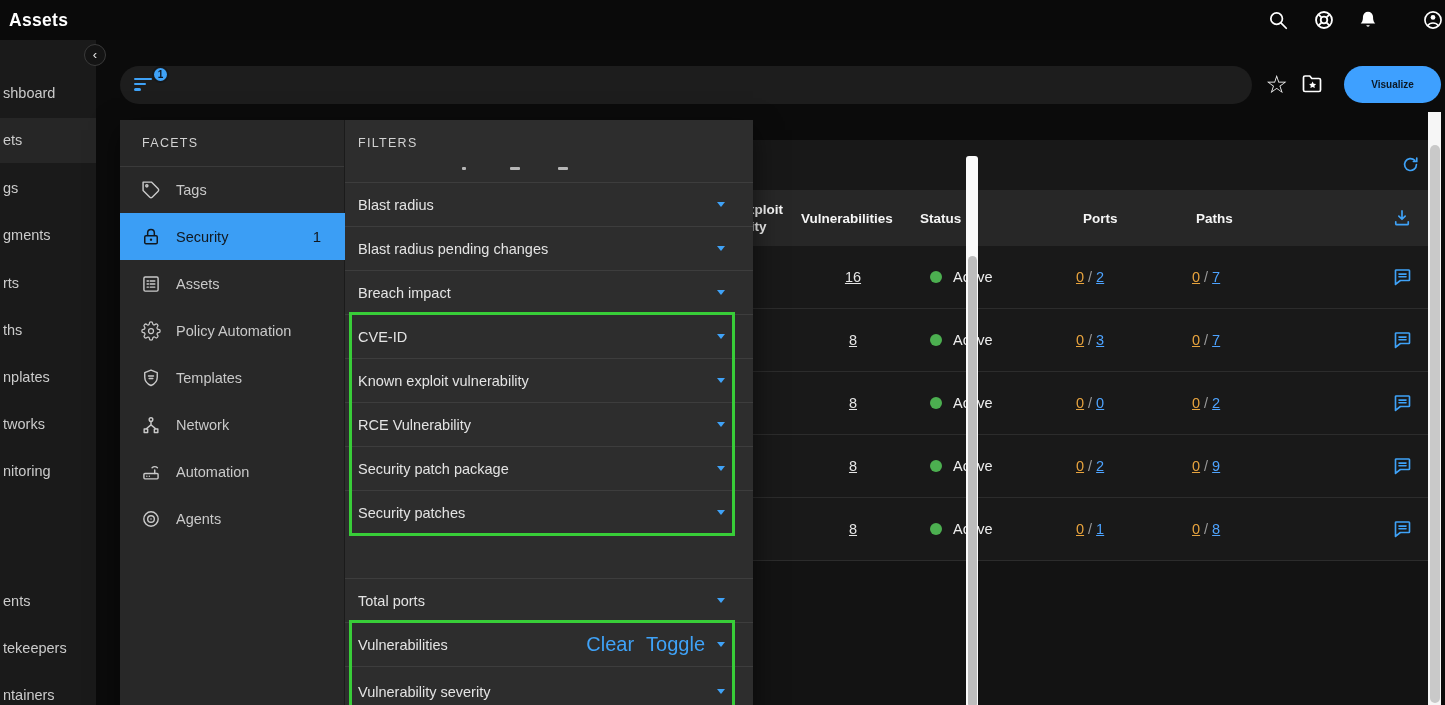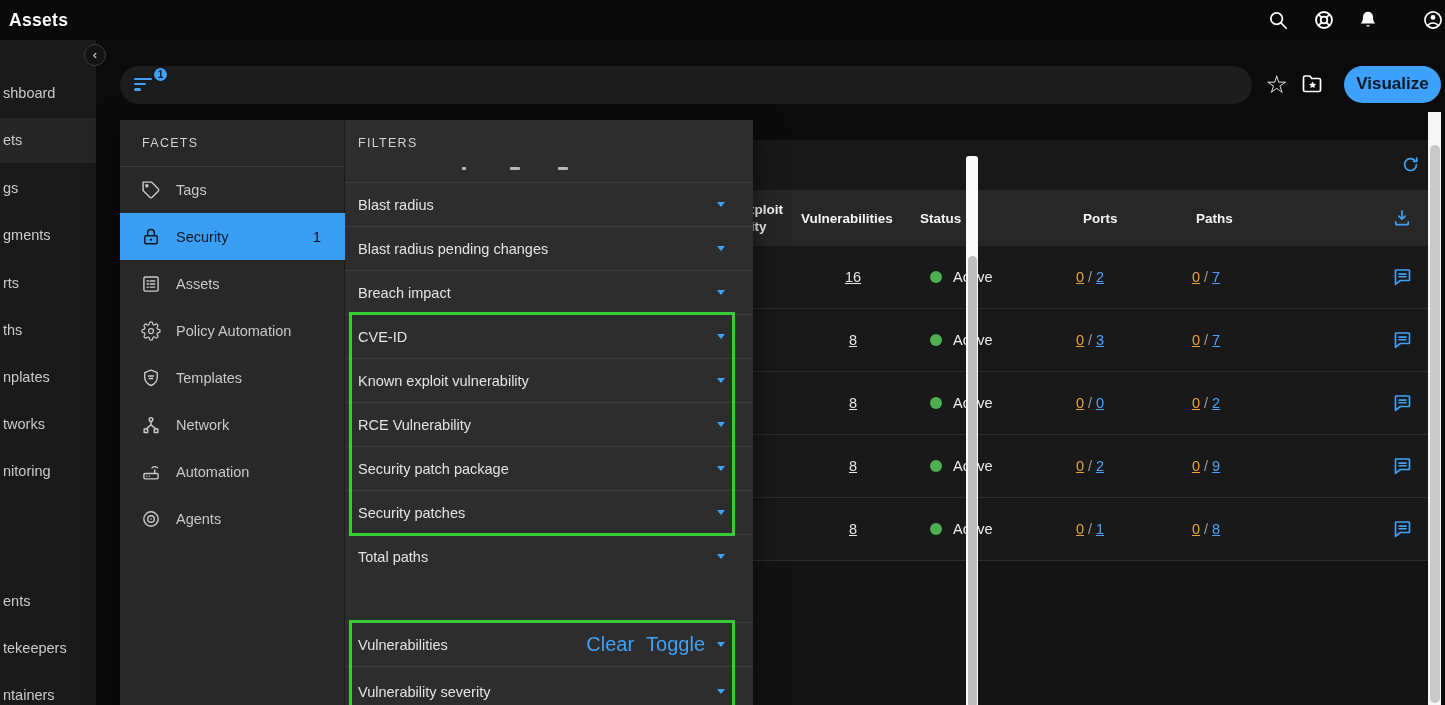--- a/index.html
+++ b/index.html
@@ -38,21 +38,21 @@
   .chip { margin-left:14px; display:inline-flex; align-items:center; gap:9px; height:27px; padding:0 6px 0 12px;
           border:1px solid #6e6e6e; border-radius:14px; color:#f0f0f0; font-size:13.5px; cursor:pointer; }
   .chip-x { width:15px; height:15px; border-radius:50%; background:#767676; color:#1d1d1d; font-size:11px;
             line-height:15px; text-align:center; font-weight:700; cursor:pointer; }
 
   .bar-actions { position:absolute; right:4px; top:22px; height:44px; display:flex; align-items:center; z-index:30; }
   .star-ic { color:#fff; font-size:25px; line-height:25px; margin-right:12px; cursor:pointer; }
   .folder-ic { width:24px; height:24px; color:#fff; margin-right:20px; cursor:pointer; }
   .folder-ic svg { width:24px; height:24px; }
   .visualize-btn { width:97px; height:37px; border-radius:18.5px; background:#3EA0FF; color:#0b1826;
-                   font-size:17px; font-weight:700; border:none; cursor:pointer; font-family:inherit; }
+                   font-size:10px; font-weight:700; border:none; cursor:pointer; font-family:inherit; }
 
   
   .tbl-toolbar { position:absolute; left:24px; top:100px; right:17px; height:50px; background:#181818; }
   .refresh-ic { position:absolute; left:1281px; top:15px; width:19px; height:19px; color:#3FA2F7; cursor:pointer; }
   .refresh-ic svg { width:19px; height:19px; }
 
   .thead { position:absolute; left:24px; top:150px; right:17px; height:56px; background:#272727; color:#f5f5f5; }
   .thead > * { position:absolute; top:50%; transform:translateY(-50%); font-size:13.5px; font-weight:700; }
   .h-clip { left:627px; line-height:16.5px; }
   .h-vuln { left:681px; } .h-status { left:800px; } .h-ports { left:963px; } .h-paths { left:1076px; }
@@ -479,22 +479,22 @@
         <div class="filter-row" style="top:326px">
           <span class="flabel">Security patch package</span>
             <span class="spacer"></span>
           <span class="caret"></span>
         </div>
         <div class="filter-row" style="top:370px">
           <span class="flabel">Security patches</span>
             <span class="spacer"></span>
           <span class="caret"></span>
         </div>
-        <div class="filter-row" style="top:414px">
-          <span class="flabel">Total paths</span>
+        <div class="filter-row" style="top:458px">
+          <span class="flabel">Total ports</span>
             <span class="spacer"></span>
           <span class="caret"></span>
         </div>
         <div class="filter-row" style="top:502px">
           <span class="flabel">Vulnerabilities</span>
             <span class="spacer"></span>
           <span class="fr-link">Clear</span>
           <span class="fr-link">Toggle</span>
           <span class="caret"></span>
         </div>

